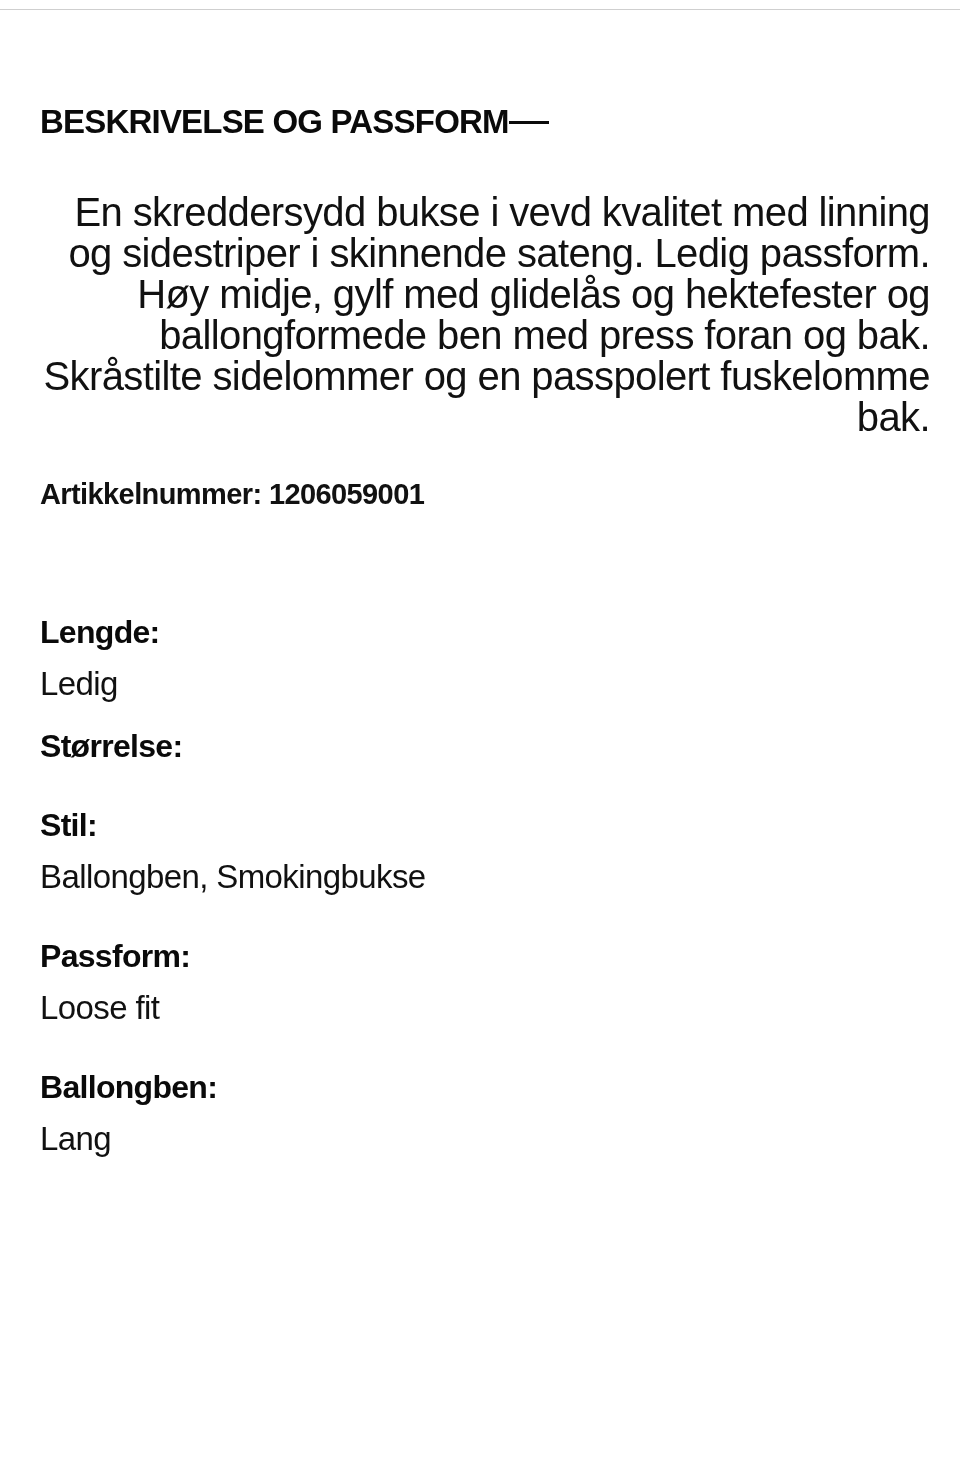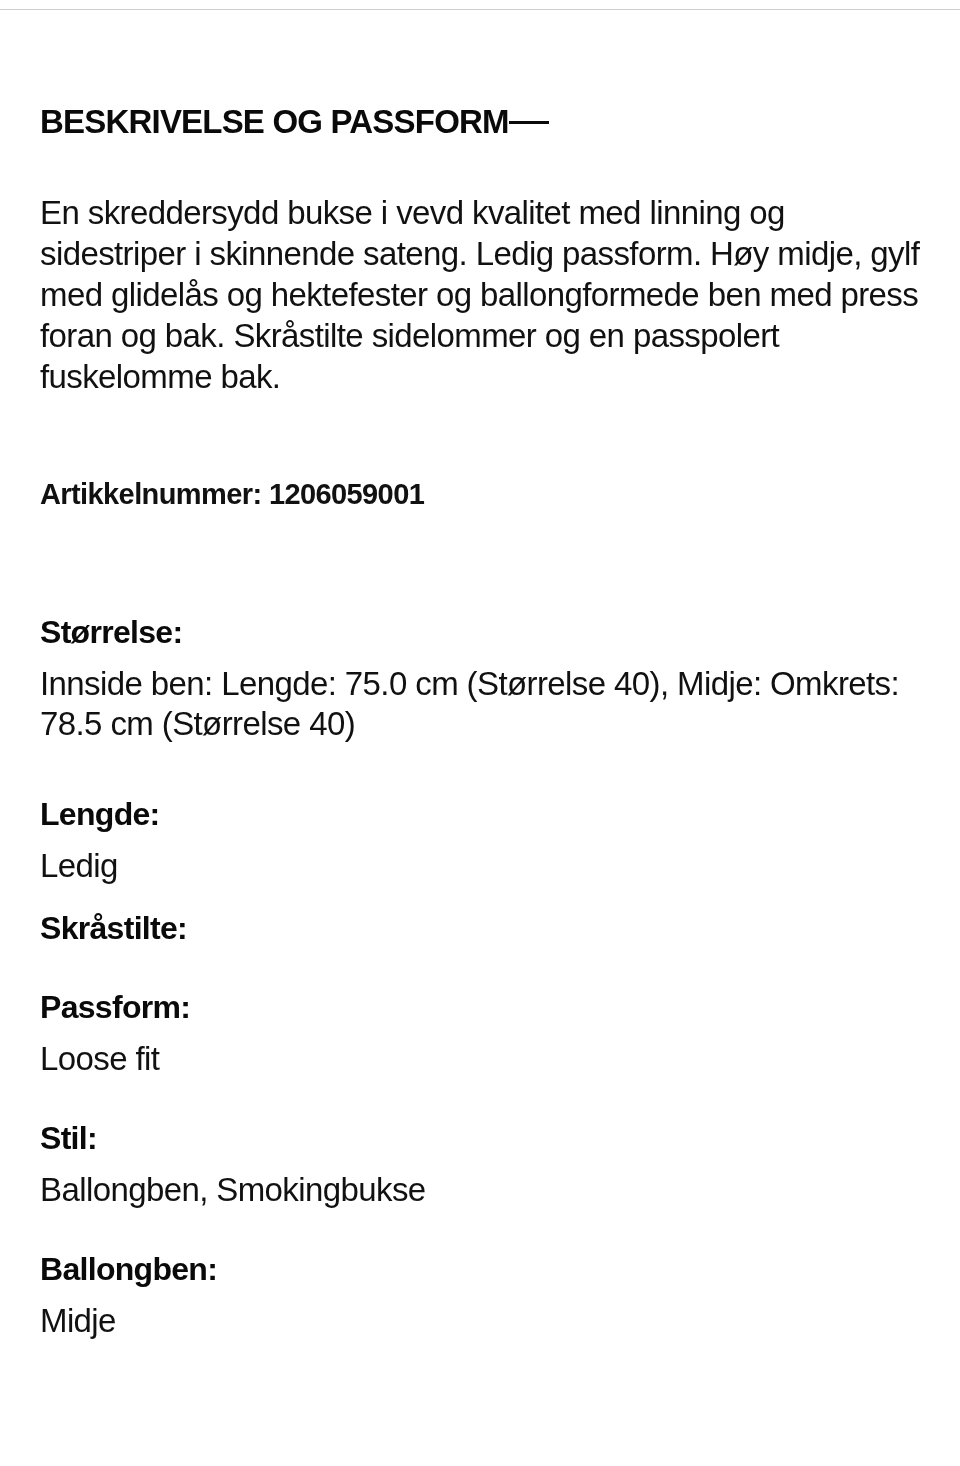--- a/index.html
+++ b/index.html
@@ -12,21 +12,21 @@
       position: absolute; left: 40px; right: 40px; top: 100px; height: 44px;
       display: flex; align-items: center; 
     }
     .title { font-size: 33px; font-weight: 700; letter-spacing: -0.8px; color: #0a0a0a; }
     .collapse-btn {
       width: 40px; height: 40px; display: flex; align-items: center; justify-content: flex-end; cursor: pointer;
     }
     .minus { width: 40px; height: 3px; background: #0a0a0a; }
     .desc {
       position: absolute; left: 40px; top: 192px; width: 890px;
-      font-size: 33px; line-height: 41px; letter-spacing: -0.6px; color: #111;
+      font-size: 40px; line-height: 41px; letter-spacing: -0.6px; color: #111; text-align: right;
     }
     .article {
       position: absolute; left: 40px; top: 476px;
       font-size: 29px; line-height: 36px; letter-spacing: -0.6px; color: #111; font-weight: bold;
     }
     .attrs { position: absolute; left: 40px; top: 612px; width: 890px; }
     .attr { margin-bottom: 0; }
     .attr-label { font-size: 32px; font-weight: 700; letter-spacing: -0.7px; line-height: 40px; color: #0a0a0a; }
     .attr-value { font-size: 33px; line-height: 40px; letter-spacing: -0.6px; color: #111; margin-top: 12px; }
   </style>
@@ -39,36 +39,32 @@
   <div class="title">BESKRIVELSE OG PASSFORM</div>
   <div class="collapse-btn">
     <div class="minus"></div>
   </div>
 </div>
 
 <div class="desc">En skreddersydd bukse i vevd kvalitet med linning og sidestriper i skinnende sateng. Ledig passform. Høy midje, gylf med glidelås og hektefester og ballongformede ben med press foran og bak. Skråstilte sidelommer og en passpolert fuskelomme bak.</div>
 <div class="article">Artikkelnummer: 1206059001</div>
 
 <div class="attrs">
-  <div class="attr" style="margin-bottom:50px">
-    <div class="attr-label">Størrelse:</div>
-    <div class="attr-value" style="line-height:40px">Innside ben: Lengde: 75.0 cm (Størrelse 40), Midje: Omkrets: 78.5 cm (Størrelse 40)</div>
-  </div>
   <div class="attr" style="margin-bottom:22px">
     <div class="attr-label">Lengde:</div>
     <div class="attr-value">Ledig</div>
   </div>
   <div class="attr" style="margin-bottom:39px">
-    <div class="attr-label">Skråstilte:</div>
+    <div class="attr-label">Størrelse:</div>
+  </div>
+  <div class="attr" style="margin-bottom:39px">
+    <div class="attr-label">Stil:</div>
+    <div class="attr-value">Ballongben, Smokingbukse</div>
   </div>
   <div class="attr" style="margin-bottom:39px">
     <div class="attr-label">Passform:</div>
     <div class="attr-value">Loose fit</div>
   </div>
-  <div class="attr" style="margin-bottom:39px">
-    <div class="attr-label">Stil:</div>
-    <div class="attr-value">Ballongben, Smokingbukse</div>
-  </div>
   <div class="attr">
     <div class="attr-label">Ballongben:</div>
-    <div class="attr-value">Midje</div>
+    <div class="attr-value">Lang</div>
   </div>
 </div>
 
 </body></html>

